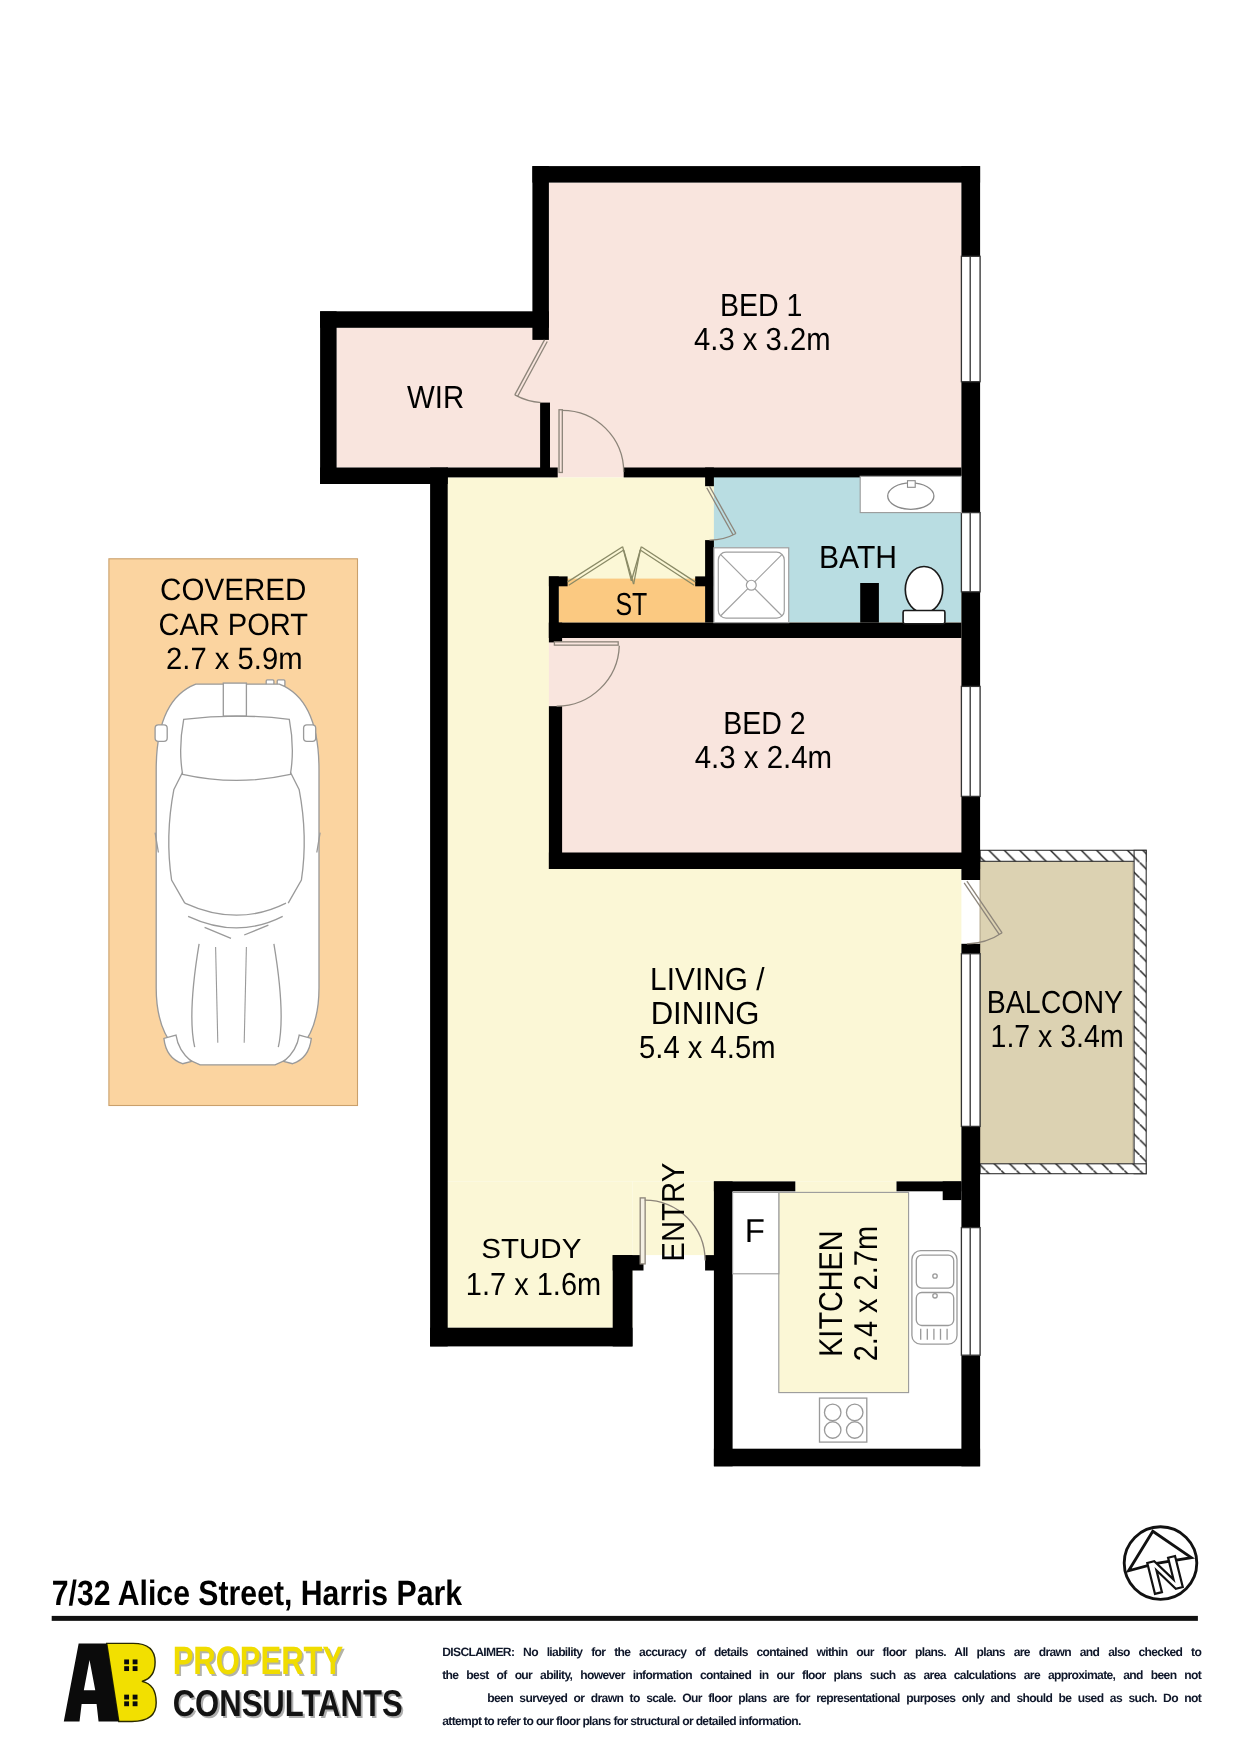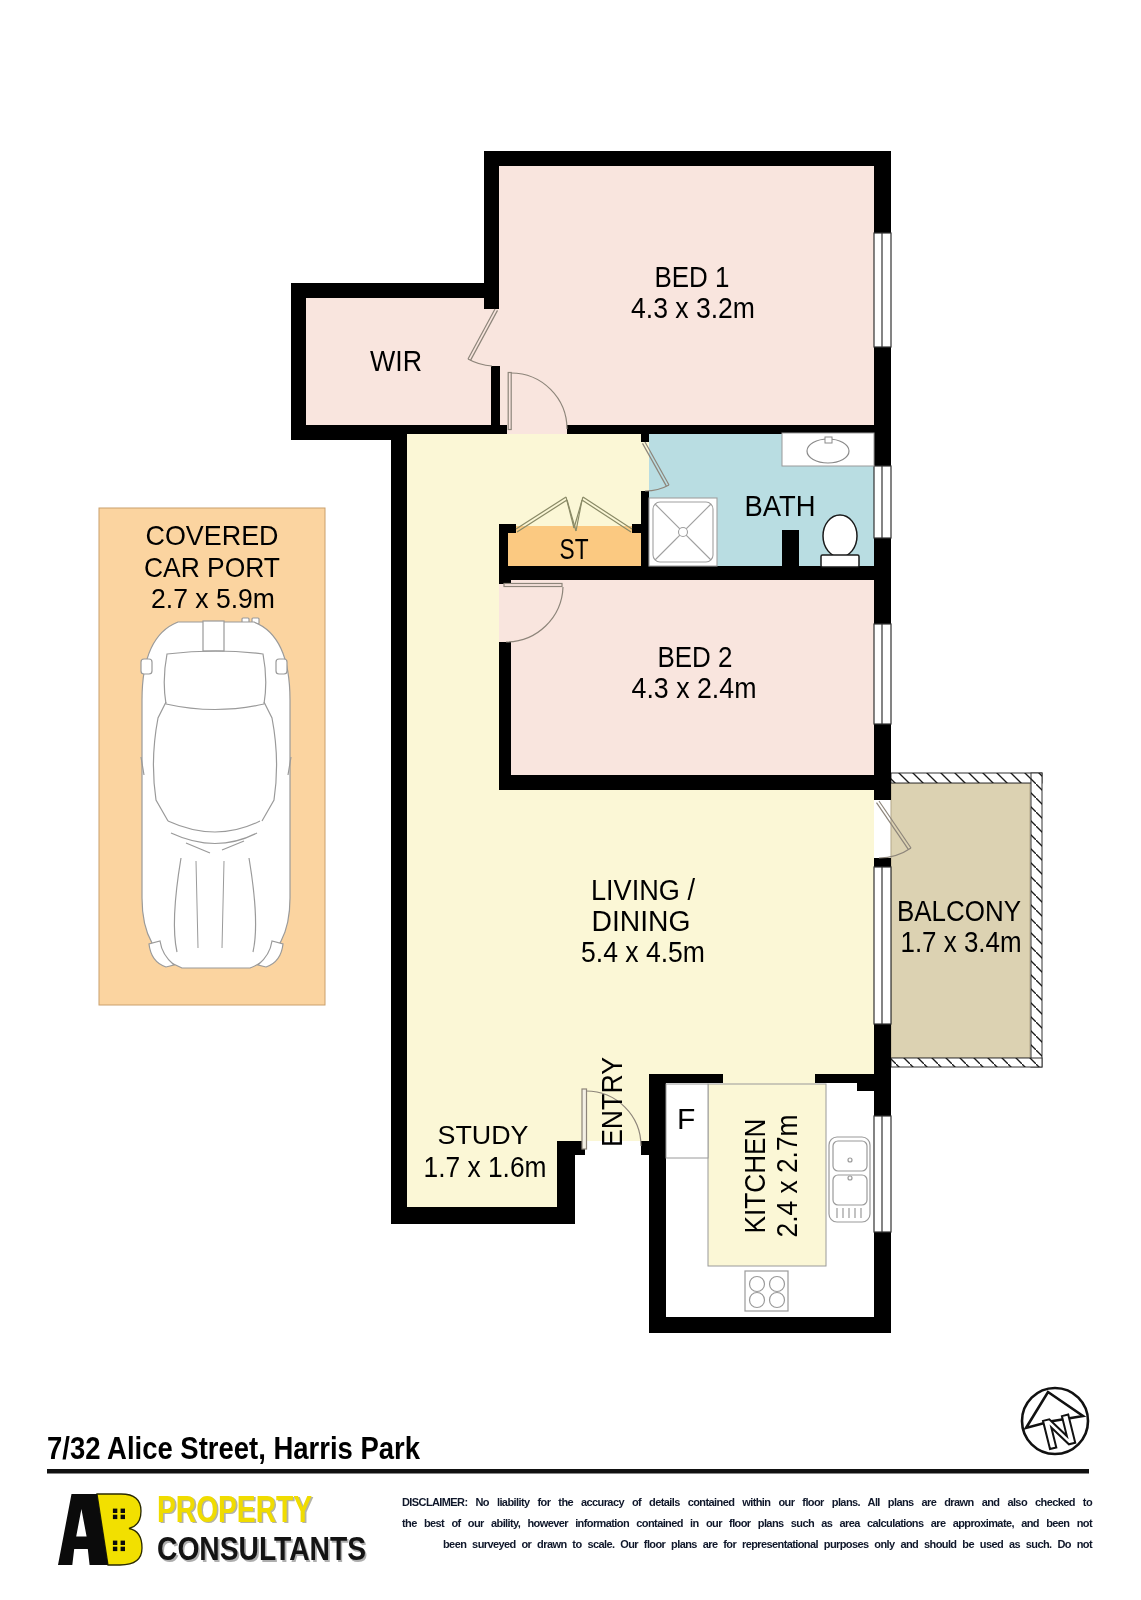--- a/index.html
+++ b/index.html
@@ -326,14 +326,15 @@
 <text x="158.7" y="1561.5" font-size="34" fill="#9a9a9a" opacity="0.8" lengthAdjust="spacingAndGlyphs" textLength="209">CONSULTANTS</text>
 <text x="157" y="1560" font-size="34" fill="#131313" lengthAdjust="spacingAndGlyphs" textLength="209">CONSULTANTS</text>
 </g>
 </svg>
 
 <div style="position:absolute;left:402px;top:1492px;width:690px;font-size:11px;font-weight:bold;
             line-height:21px;color:#0f172a;letter-spacing:-0.6px;">
 <div style="text-align:justify;text-align-last:justify;">DISCLAIMER: No liability for the accuracy of details contained within our floor plans. All plans are drawn and also checked to</div>
 <div style="text-align:justify;text-align-last:justify;">the best of our ability, however information contained in our floor plans such as area calculations are approximate, and been not</div>
 <div style="text-align:justify;text-align-last:justify;padding-left:41px;">been surveyed or drawn to scale. Our floor plans are for representational purposes only and should be used as such. Do not</div>
+<div>attempt to refer to our floor plans for structural or detailed information.</div>
 </div>
 </div>
 
 </body></html>

